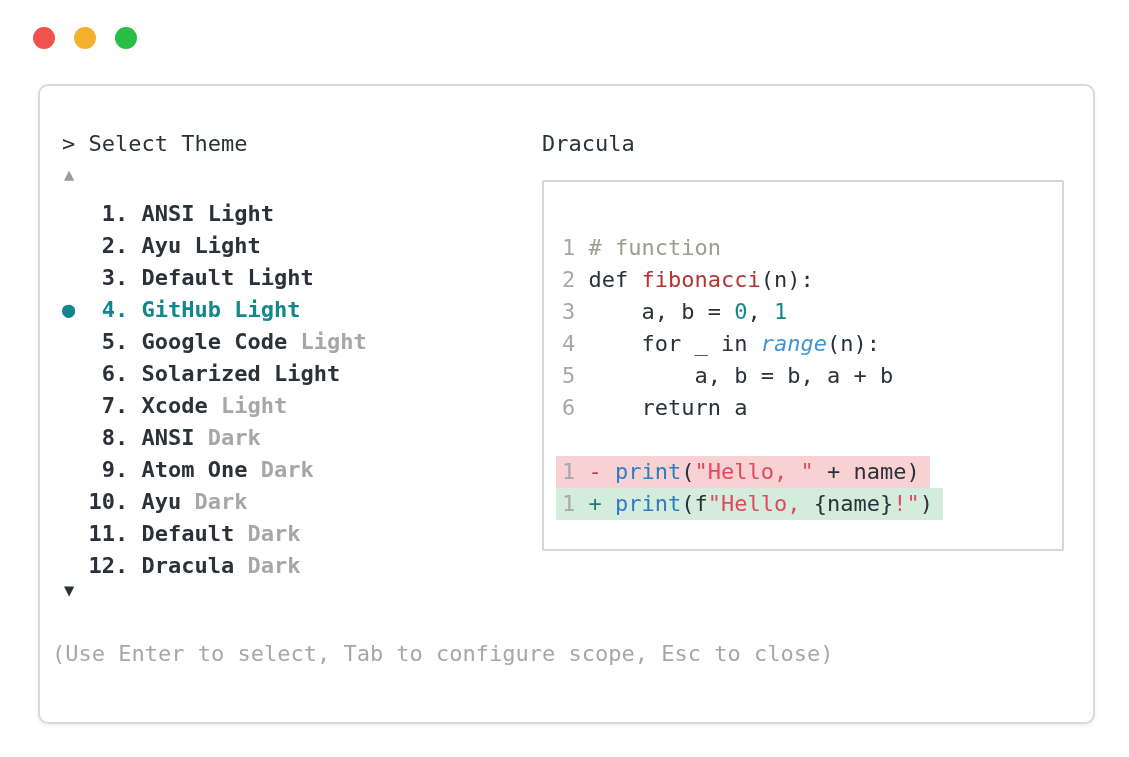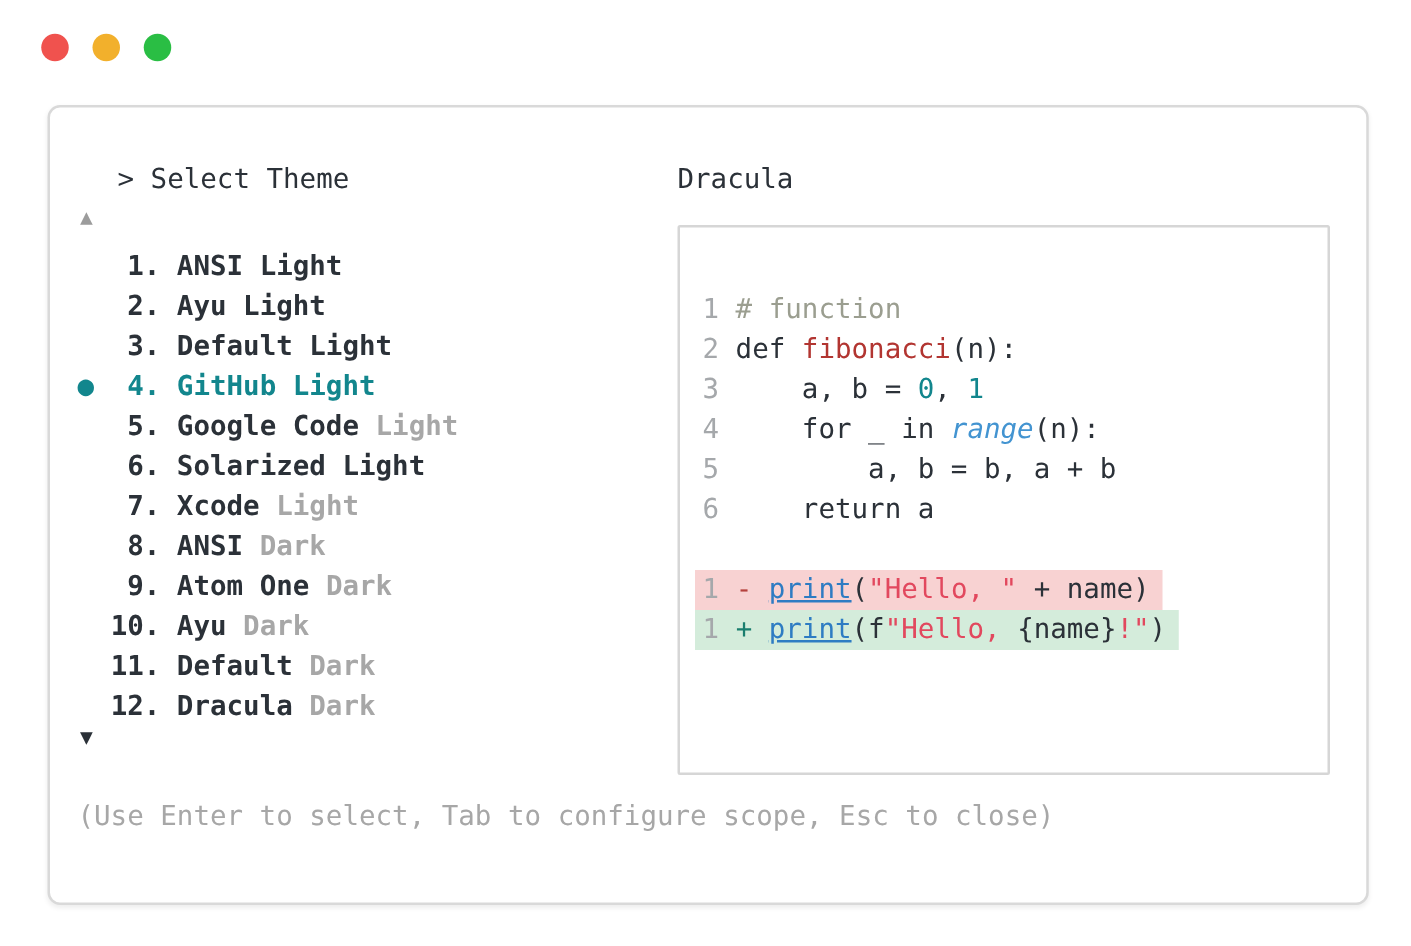--- a/index.html
+++ b/index.html
@@ -14,47 +14,47 @@
   .tl-close{background:var(--tlclose);}
   .tl-min{background:var(--tlmin);}
   .tl-max{background:var(--tlmax);}
   
   .win{
     position:absolute;left:38px;top:84px;width:1053px;height:636px;
     border:2px solid var(--border);border-radius:10px;background:#fff;
     box-shadow:0 2px 4px rgba(0,0,0,0.07);
     font-size:22px;line-height:32px;
   }
-  .sel-title{position:absolute;left:22px;top:42px;white-space:pre;margin-left:32px;}
+  .sel-title{position:absolute;left:22px;top:42px;white-space:pre;}
   .preview-label{position:absolute;left:502px;top:42px;white-space:pre;}
   .arrow{position:absolute;left:24px;font-size:17px;line-height:17px;}
   .arrow-up{top:80px;color:var(--arrowmuted);}
   .arrow-down{top:496px;color:var(--text);}
   .theme-list{position:absolute;left:22px;top:112px;white-space:pre;font-weight:bold;}
   .titem{height:32px;}
   .titem .suffix{color:var(--text);}
   .titem .suffix.muted{color:var(--muted);}
   .titem.selected span{color:var(--teal);}
-  .footer{position:absolute;left:22px;top:552px;color:var(--muted);white-space:pre;}
+  .footer{position:absolute;left:12px;top:552px;color:var(--muted);white-space:pre;}
   
   .preview-box{
-    position:absolute;left:502px;top:94px;width:522px;height:440px;
+    position:absolute;left:502px;top:94px;width:522px;height:371px;
     border:2px solid var(--pborder);border-radius:2px;background:#fff;
     box-sizing:border-box;
   }
   .code{padding:50px 0 0 18px;white-space:pre;}
   .code-row{height:32px;}
   .code-row.gap{margin-top:32px;}
   .linenum{color:var(--linenum);}
   .seg.text{color:var(--text);text-align:center;}
   .seg.comment{color:var(--comment);}
   .seg.func{color:var(--funcred);}
   .seg.teal{color:var(--teal);}
   .seg.lightblue{color:var(--lightblue);font-style:italic;}
-  .seg.blue{color:var(--blue);text-decoration:underline;}
+  .seg.blue{color:var(--blue);}
   .seg.string{color:var(--stringred);}
   .seg.delsign{color:var(--delsign);}
   .seg.addsign{color:var(--addsign);}
   .diff-line{display:inline-block;margin-left:-6px;padding:0 10px 0 6px;}
   .diff-line.del{background:var(--delbg);}
   .diff-line.add{background:var(--addbg);}
 </style>
 </head>
 <body>
 

